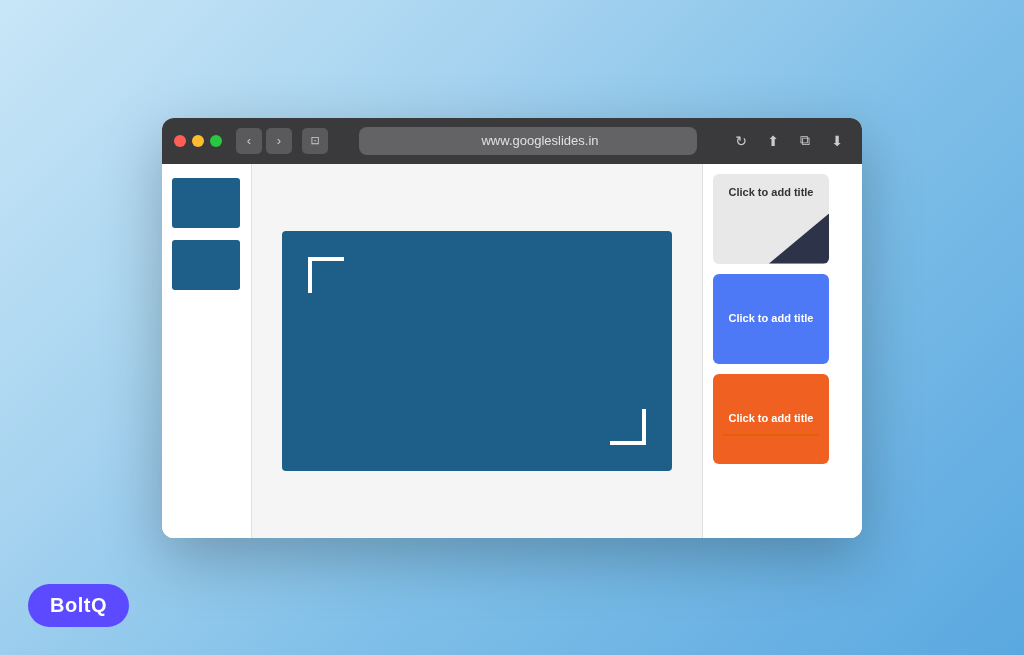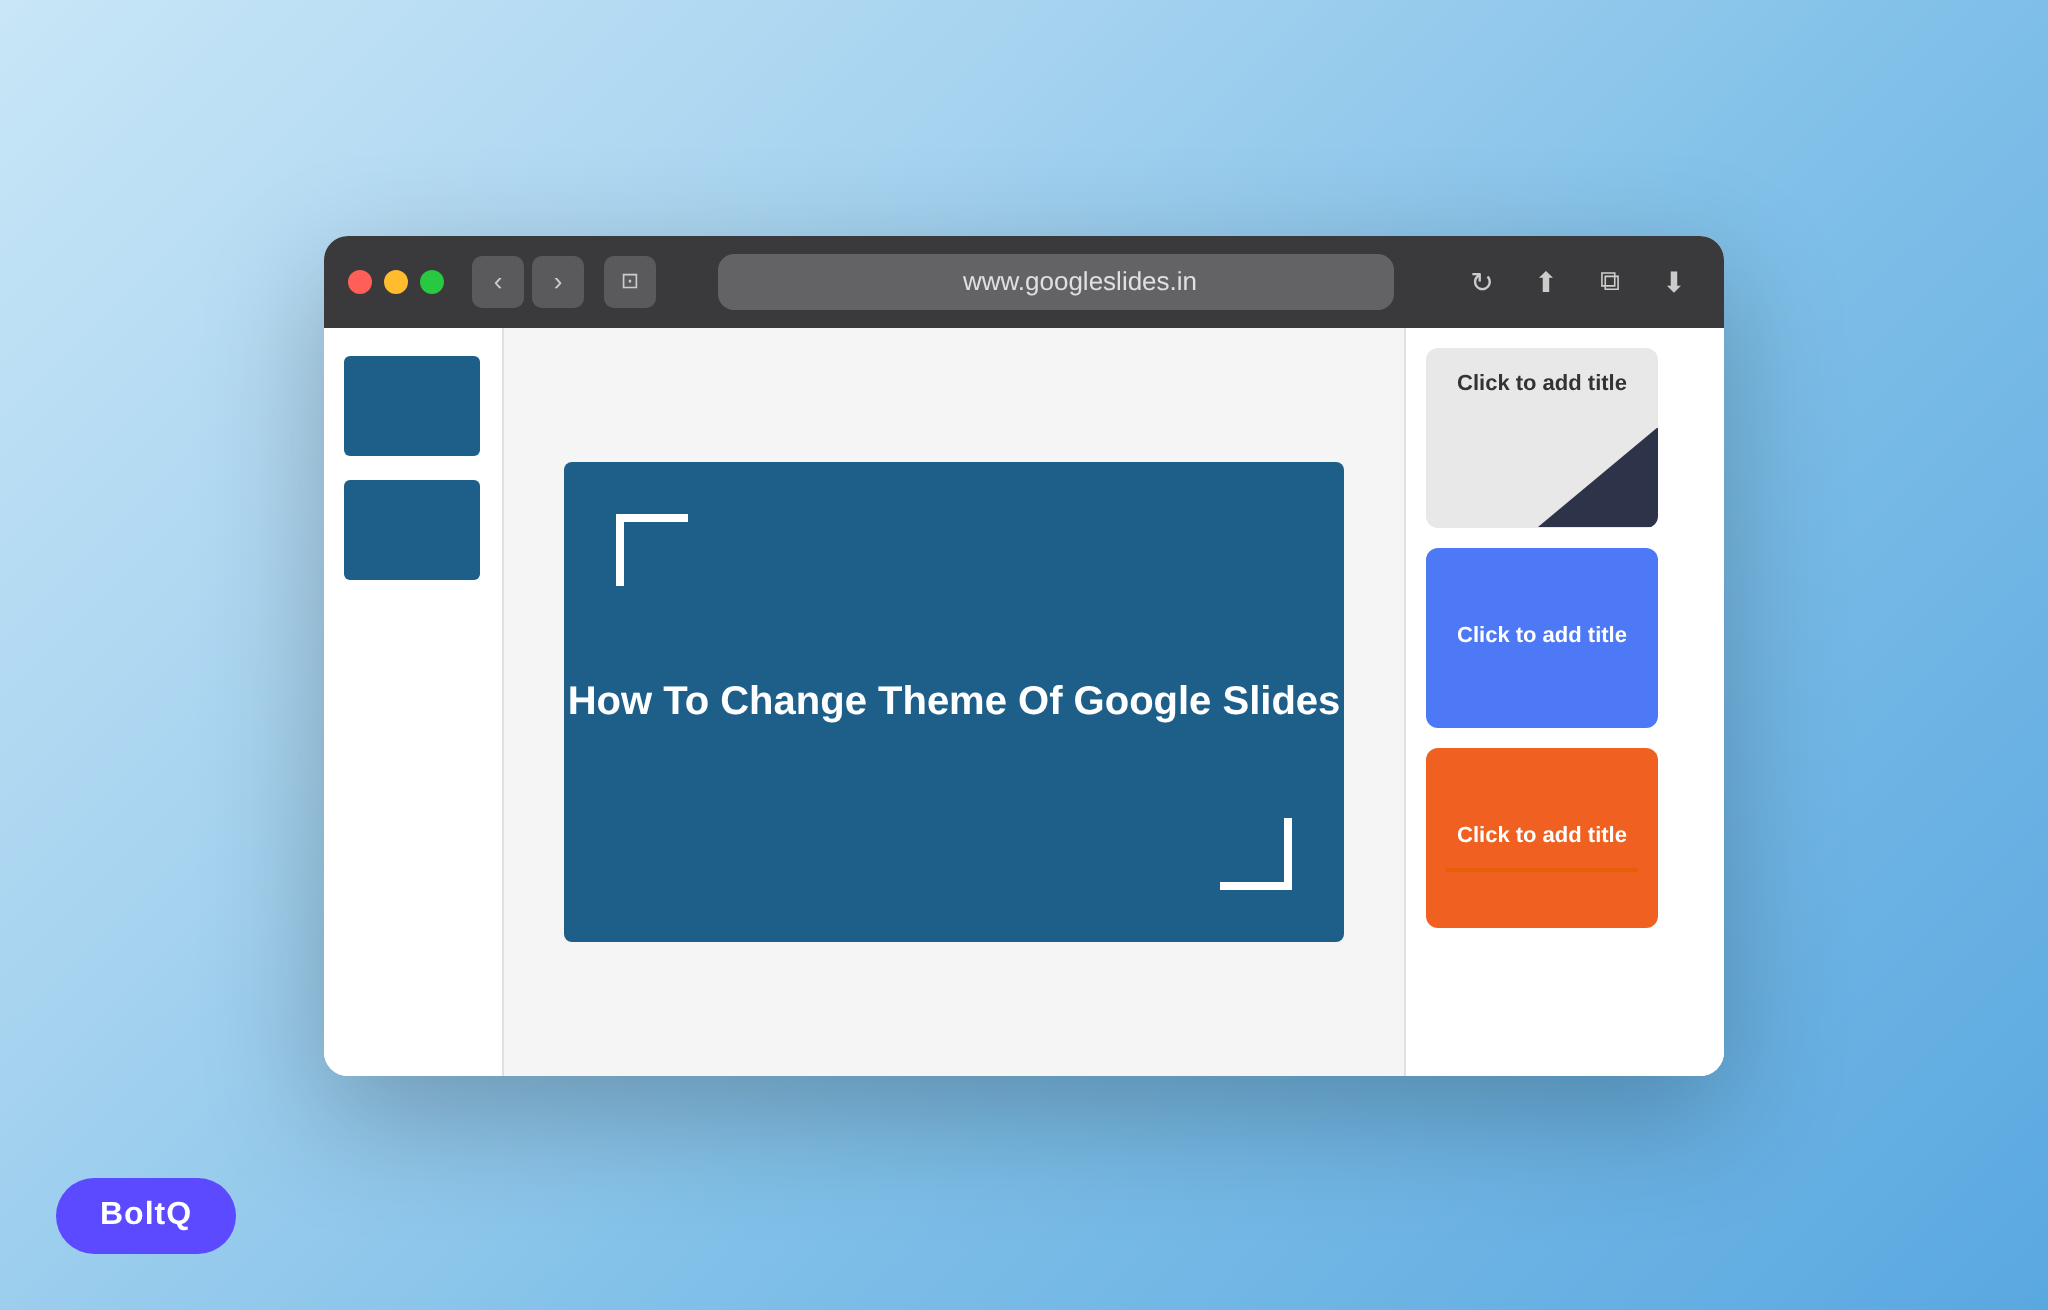--- a/index.html
+++ b/index.html
@@ -23,21 +23,21 @@
       left: 28px;
       background: #5b4aff;
       border-radius: 24px;
       padding: 10px 22px;
       display: flex;
       align-items: center;
       gap: 2px;
     }
     .boltq-logo-text {
       color: white;
-      font-size: 16px;
+      font-size: 20px;
       font-weight: 800;
       letter-spacing: 0.5px;
     }
 
     
     .browser-window {
       width: 700px;
       height: 420px;
       background: #fff;
       border-radius: 12px;
@@ -326,21 +326,20 @@
 
     <div class="slides-panel">
       <div class="slide-thumb slide-thumb-blue"></div>
       <div class="slide-thumb slide-thumb-blue"></div>
     </div>
 
     <div class="main-slide-area">
       <div class="main-slide">
         <div class="slide-corner-tl"></div>
         <div class="slide-corner-br"></div>
-        <div class="slide-title-text">How To Change Theme Of Google Slides</div>
       </div>
     </div>
 
     <div class="themes-panel">
 
       <div class="theme-card theme-card-1">
         <div class="theme-card-1-inner"></div>
         <span class="theme-card-1-label">Click to add title</span>
       </div>
 

